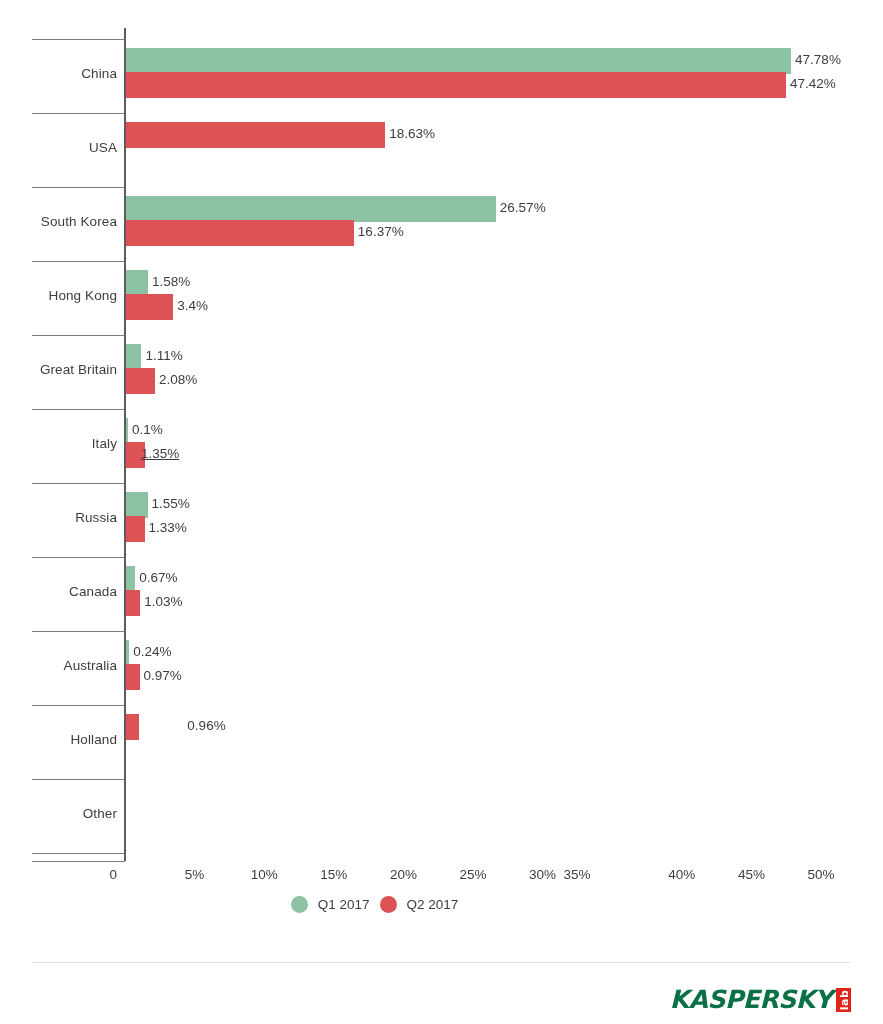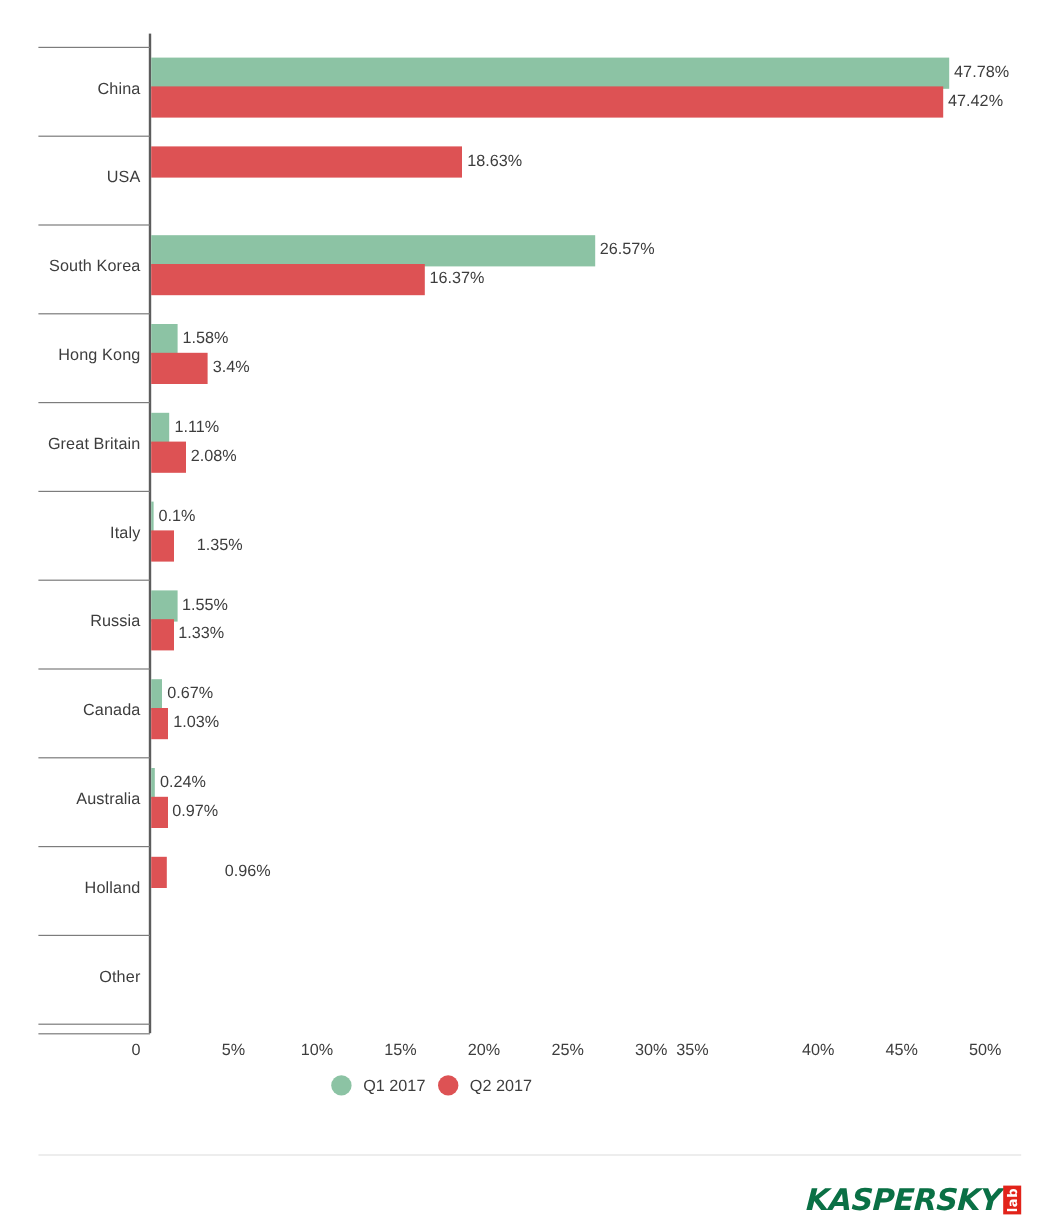--- a/index.html
+++ b/index.html
@@ -133,21 +133,21 @@
     white-space: nowrap;
   }
   .x-tick.zero {
     transform: translateX(-100%);
     padding-right: 8px;
   }
 
   
   .legend {
     position: absolute;
-    left: 0;
+    left: 15px;
     top: 896px;
     width: 719px;
     display: flex;
     justify-content: center;
     align-items: center;
     gap: 10px;
   }
   .legend-item {
     display: flex;
     align-items: center;
@@ -289,21 +289,21 @@
         <div class="row">
           <div class="row-sep"></div>
           <div class="row-label">Italy</div>
           <div class="bars">
             <div class="bar-wrap">
               <div class="bar q1" style="width: 2px; background: rgb(140, 195, 164);"></div>
               <div class="bar-value" style="left: 2px;">0.1%</div>
             </div>
             <div class="bar-wrap">
               <div class="bar q2" style="width: 18.792px; background: rgb(221, 82, 84);"></div>
-              <div class="bar-value" style="left: 34px;">1.35%</div>
+              <div class="bar-value" style="left: 11px; text-decoration: underline;">1.35%</div>
             </div>
           </div>
         </div>
         <div class="row">
           <div class="row-sep"></div>
           <div class="row-label">Russia</div>
           <div class="bars">
             <div class="bar-wrap">
               <div class="bar q1" style="width: 21.576px; background: rgb(140, 195, 164);"></div>
               <div class="bar-value" style="left: 21.576px;">1.55%</div>

